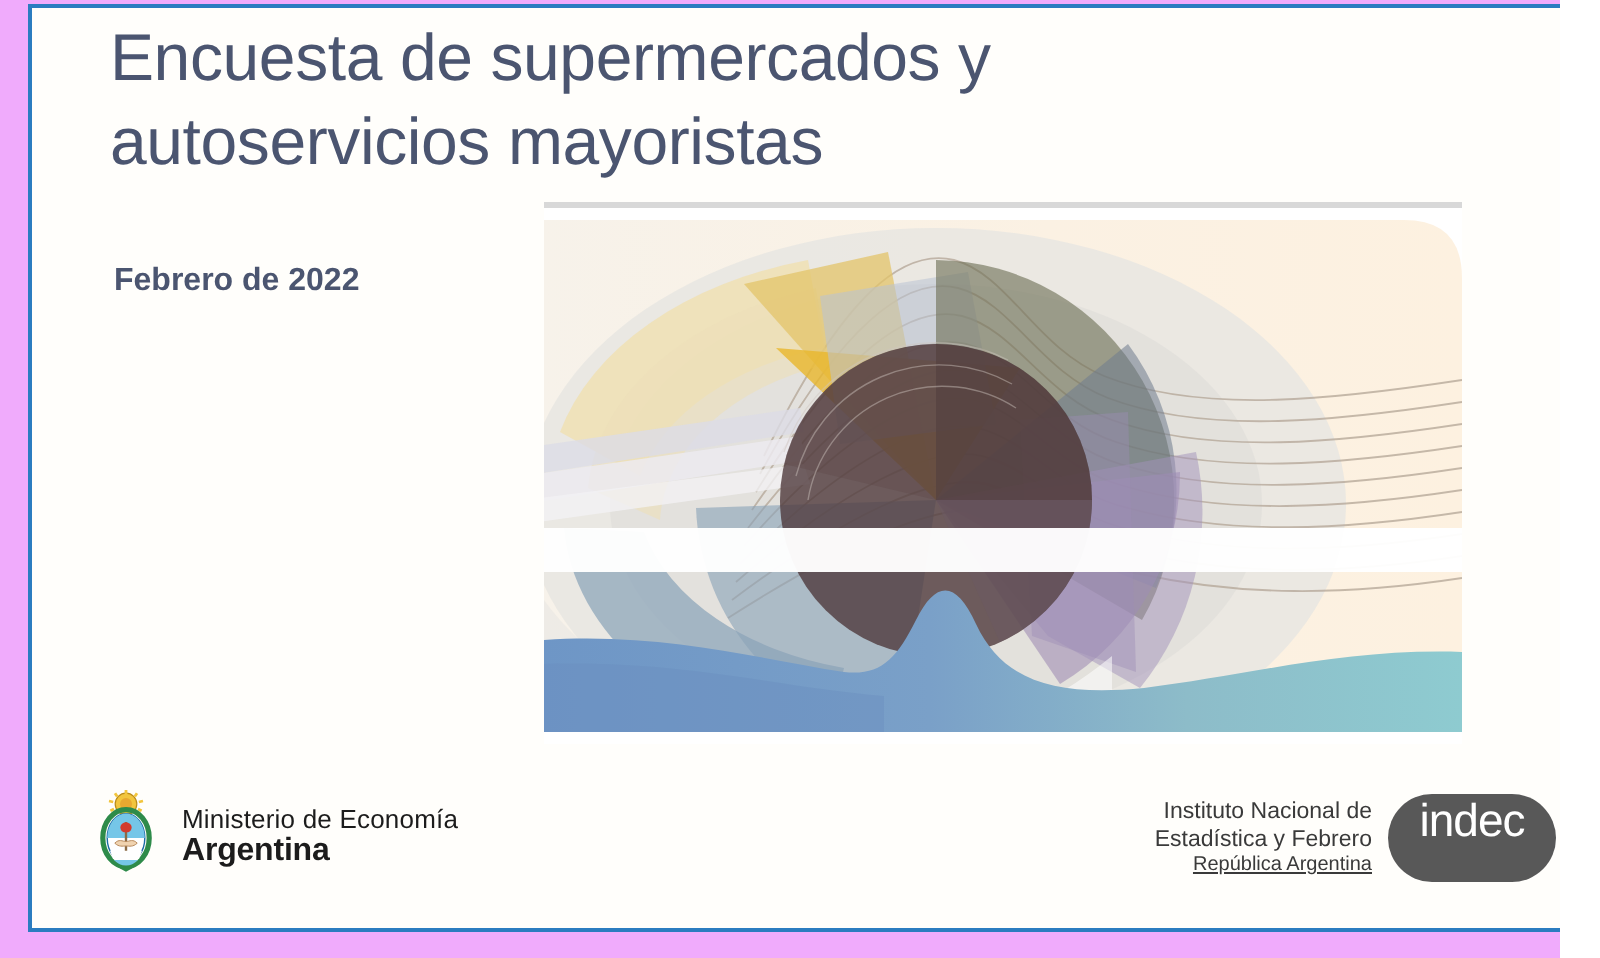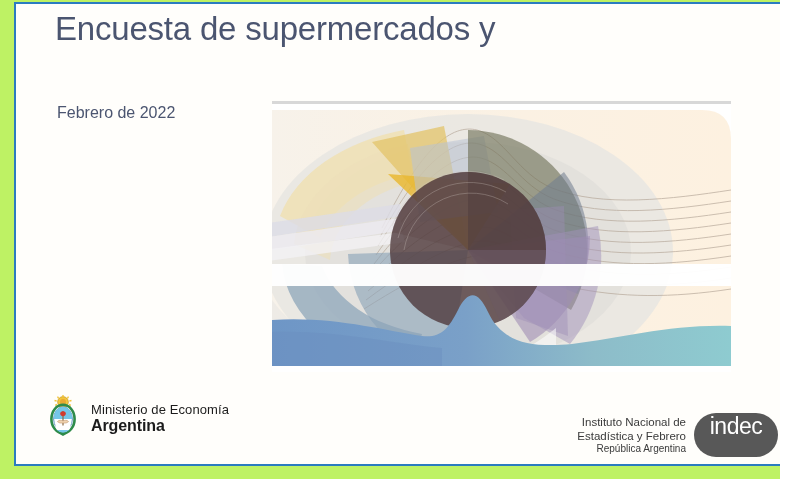--- a/index.html
+++ b/index.html
@@ -7,21 +7,21 @@
     padding: 0;
     background: #ffffff;
   }
   body {
     font-family: "Liberation Sans", sans-serif;
   }
   #page {
     position: relative;
     width: 780px;
     height: 479px;
-    background: #bef264;
+    background: #f0abfc;
     overflow: hidden;
   }
   
   #frame {
     position: absolute;
     left: 14px;
     top: 2px;
     width: 772px;
     height: 464px;
     border: 2px solid #2b7cc0;
@@ -36,23 +36,23 @@
     width: 600px;
     font-size: 33px;
     line-height: 42px;
     font-weight: 400;
     color: #4b5570;
     letter-spacing: -0.2px;
   }
   #subtitle {
     position: absolute;
     left: 57px;
-    top: 104px;
+    top: 132px;
     font-size: 16px;
-    font-weight: 400;
+    font-weight: 700;
     color: #4b5570;
   }
   
   #hero {
     position: absolute;
     left: 272px;
     top: 104px;
     width: 459px;
     height: 268px;
   }
@@ -96,32 +96,32 @@
   #indec-logo {
     position: absolute;
     left: 548px;
     top: 393px;
     width: 230px;
     height: 52px;
     display: flex;
     align-items: center;
     justify-content: flex-end;
     gap: 8px;
-    margin-top: 16px;
   }
   #indec-text {
     text-align: right;
     line-height: 1.22;
     color: #3a3a3a;
   }
   #indec-text .l1, #indec-text .l2 {
     font-size: 11.5px;
   }
   #indec-text .l3 {
     font-size: 10px;
+    text-decoration: underline;
   }
   #indec-pill {
     width: 84px;
     height: 44px;
     border-radius: 22px;
     background: #585858;
     display: flex;
     align-items: flex-start;
     justify-content: center;
   }
@@ -134,20 +134,21 @@
 </style>
 </head>
 <body>
 
 <div id="page">
 
   <div id="frame"></div>
 
   <div id="title">
     <div>Encuesta de supermercados y</div>
+    <div>autoservicios mayoristas</div>
   </div>
 
   <div id="subtitle">Febrero de 2022</div>
 
   <div id="hero-rule"></div>
 
   <div id="hero">
     <svg width="459" height="268" viewBox="0 0 459 268" xmlns="http://www.w3.org/2000/svg">
       <defs>
         <linearGradient id="waveGrad" x1="0" y1="0" x2="1" y2="0">

